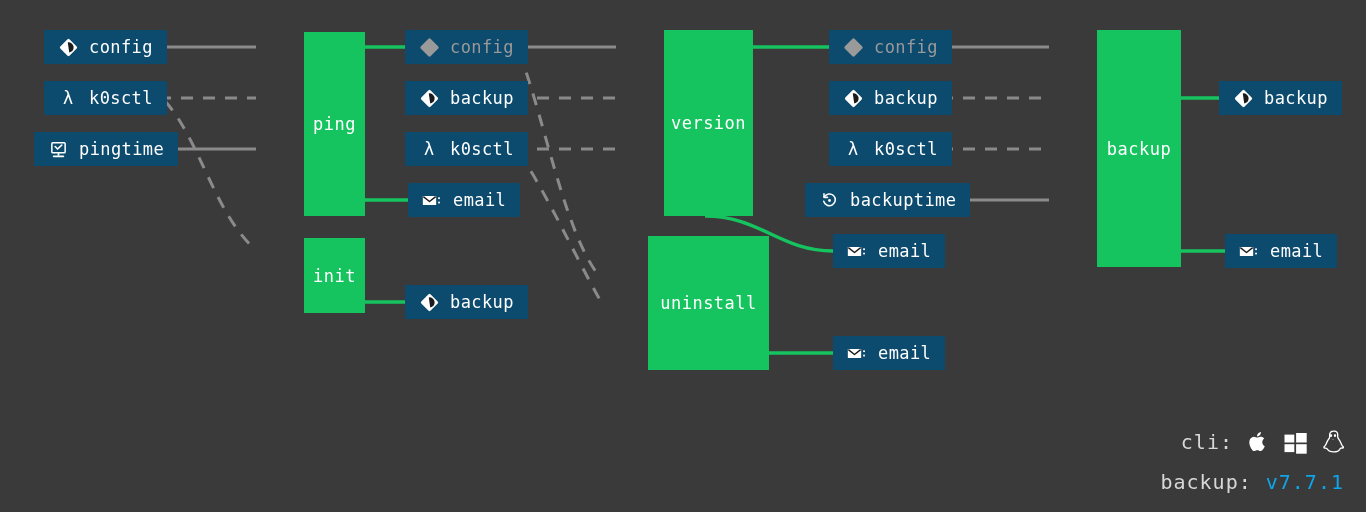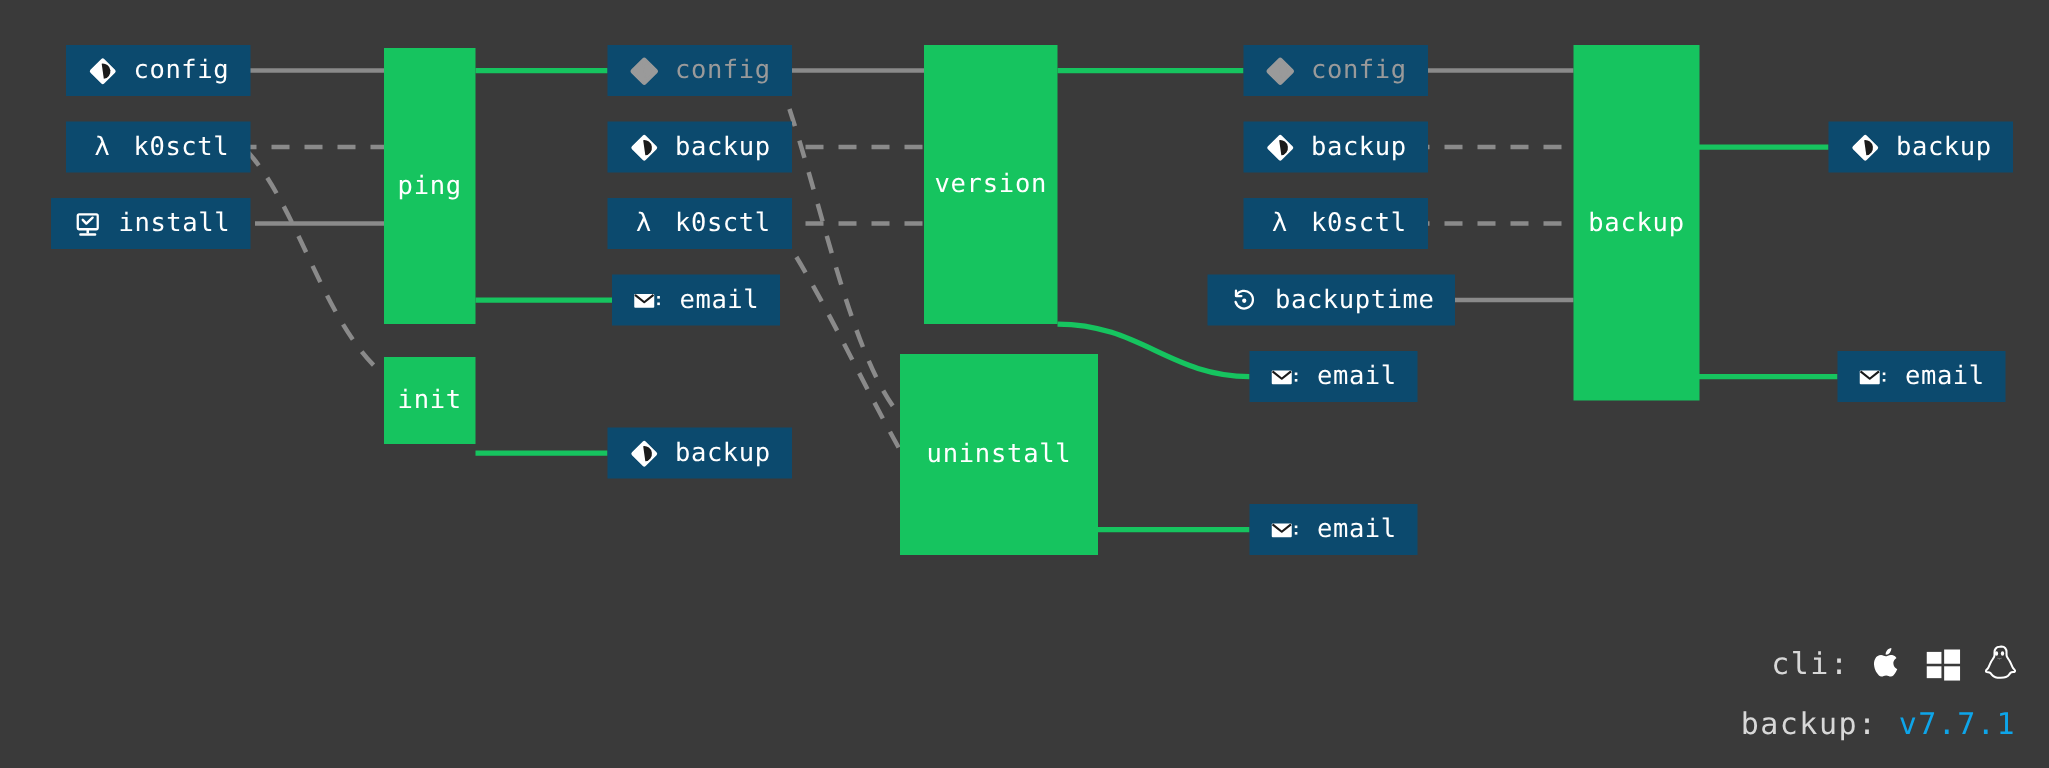--- a/index.html
+++ b/index.html
@@ -14,20 +14,21 @@
   svg#wires{position:absolute;left:0;top:0;width:1366px;height:512px;}
 
   .proc{
     position:absolute;
     background:#16c45f;
     color:#ffffff;
     display:flex;align-items:center;justify-content:center;
     font-size:17px;
     letter-spacing:0.5px;
     box-sizing:border-box;
+    margin-left:48px;
   }
 
   .node{
     position:absolute;
     background:#0c4a6e;
     display:flex;align-items:center;
     box-sizing:border-box;
     padding:0 14px;
     height:34px;
     white-space:nowrap;
@@ -109,29 +110,29 @@
       <line x1="721" y1="353" x2="833" y2="353"></line>
       <line x1="1132" y1="98" x2="1219" y2="98"></line>
       <line x1="1132" y1="251" x2="1225" y2="251"></line>
     </g>
   </svg>
 
   <div class="proc" style="left:256px;top:32px;width:61px;height:184px;">
     <span>ping</span>
   </div>
 
-  <div class="proc" style="left:256px;top:238px;width:61px;height:58px;">
+  <div class="proc" style="left:256px;top:238px;width:61px;height:75px;">
     <span>init</span>
   </div>
 
   <div class="proc" style="left:616px;top:30px;width:89px;height:186px;">
     <span>version</span>
   </div>
 
-  <div class="proc" style="left:600px;top:236px;width:132px;height:134px;">
+  <div class="proc" style="left:600px;top:236px;width:121px;height:134px;">
     <span>uninstall</span>
   </div>
 
   <div class="proc" style="left:1049px;top:30px;width:84px;height:237px;">
     <span>backup</span>
   </div>
 
   <div class="node" style="left:44px;top:30px;">
     <span class="ico">
       <svg width="19" height="19" viewBox="0 0 20 20">
@@ -153,21 +154,21 @@
 
   <div class="node" style="left:34px;top:132px;">
     <span class="ico">
       <svg width="19" height="19" viewBox="0 0 20 20">
         <rect x="3" y="3" width="14" height="10.5" rx="1" fill="none" stroke="#ffffff" stroke-width="1.6"></rect>
         <path d="M6.5 6.9 L9 9.5 L13.4 5.4" fill="none" stroke="#ffffff" stroke-width="1.7" stroke-linecap="round" stroke-linejoin="round"></path>
         <rect x="9.1" y="13.5" width="1.8" height="3" fill="#ffffff"></rect>
         <rect x="4" y="16.3" width="12" height="1.8" rx="0.8" fill="#ffffff"></rect>
       </svg>
     </span>
-    <span class="lbl">install</span>
+    <span class="lbl">pingtime</span>
   </div>
 
   <div class="node dim" style="left:405px;top:30px;">
     <span class="ico">
       <svg width="19" height="19" viewBox="0 0 20 20">
           <g transform="rotate(45 10 10)">
             <rect x="3.2" y="3.2" width="13.6" height="13.6" rx="1.4" fill="#ffffff"></rect>
           </g>
           <path d="M10 4.6 L10 15.4 A5.4 5.4 0 0 0 10 4.6 Z" fill="#1b1b1b" transform="rotate(-8 10 10)"></path>
         </svg>

